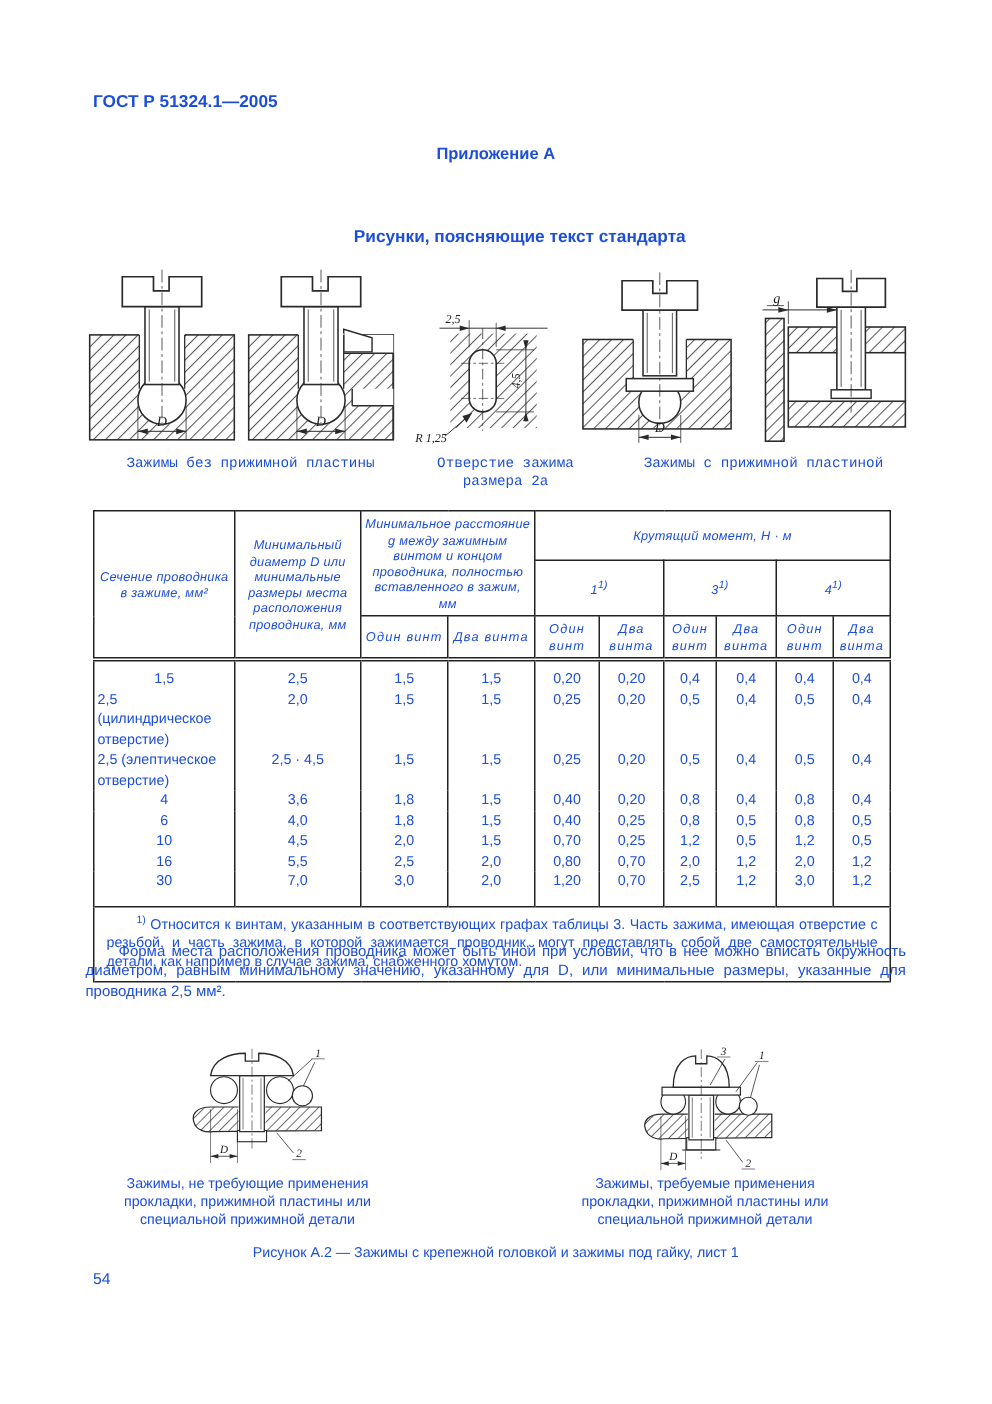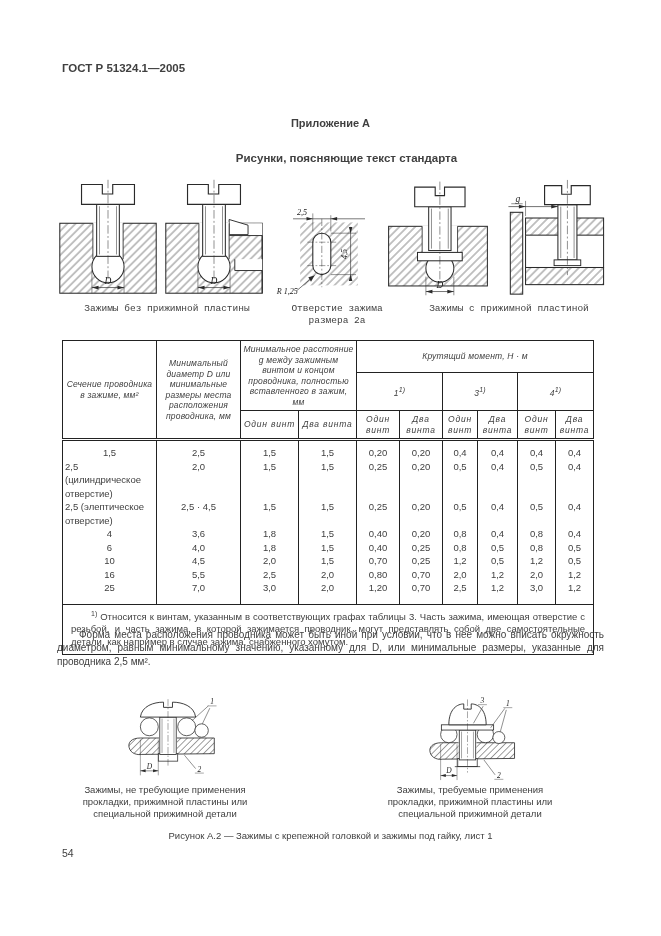--- a/index.html
+++ b/index.html
@@ -1,20 +1,20 @@
 <!DOCTYPE html>
 <html><head>
 <meta charset="utf-8">
 <style>
   html,body{margin:0;padding:0;background:#ffffff;}
   .page{position:relative;width:661px;height:936px;background:#fff;overflow:hidden;
-        color:#404040;font-family:"Liberation Sans",sans-serif;}
+        color:#1d4ed8;font-family:"Liberation Sans",sans-serif;}
   .doc-code{position:absolute;top:62px;left:62px;font-weight:bold;font-size:11.5px;}
   .appendix{position:absolute;top:96px;left:0;width:100%;text-align:center;
-            font-weight:bold;font-size:11px;line-height:14px;margin-top:20px;}
+            font-weight:bold;font-size:11px;line-height:14px;}
   .sec-title{position:absolute;top:152px;left:0;width:100%;text-align:center;
              font-weight:bold;font-size:11.5px;padding-left:16px;}
   .figrow-a1{position:absolute;top:176px;left:55px;display:flex;align-items:flex-start;}
   .figrow-a1 svg{display:block;}
   .gap8{width:8px;} .gap4{width:4px;}
   .hole-wrap{margin-top:12px;}
   .caps-a1{position:absolute;top:303px;left:55px;display:flex;font-size:9.5px;line-height:11.5px;font-family:Liberation Mono, monospace;}
   .cap{text-align:center;}
   .cap1{width:224px;} .cap2{width:116px;} .cap2 div{width:100px;margin:0 auto;} .cap3{width:228px;}
   table.tbl{position:absolute;top:340px;left:62px;border-collapse:collapse;table-layout:fixed;
@@ -323,21 +323,21 @@
           <td>2,5</td>
           <td>2,0</td>
           <td>0,80</td>
           <td>0,70</td>
           <td>2,0</td>
           <td>1,2</td>
           <td>2,0</td>
           <td>1,2</td>
         </tr>
         <tr>
-          <td>25</td>
+          <td>30</td>
           <td>7,0</td>
           <td>3,0</td>
           <td>2,0</td>
           <td>1,20</td>
           <td>0,70</td>
           <td>2,5</td>
           <td>1,2</td>
           <td>3,0</td>
           <td>1,2</td>
         </tr>

